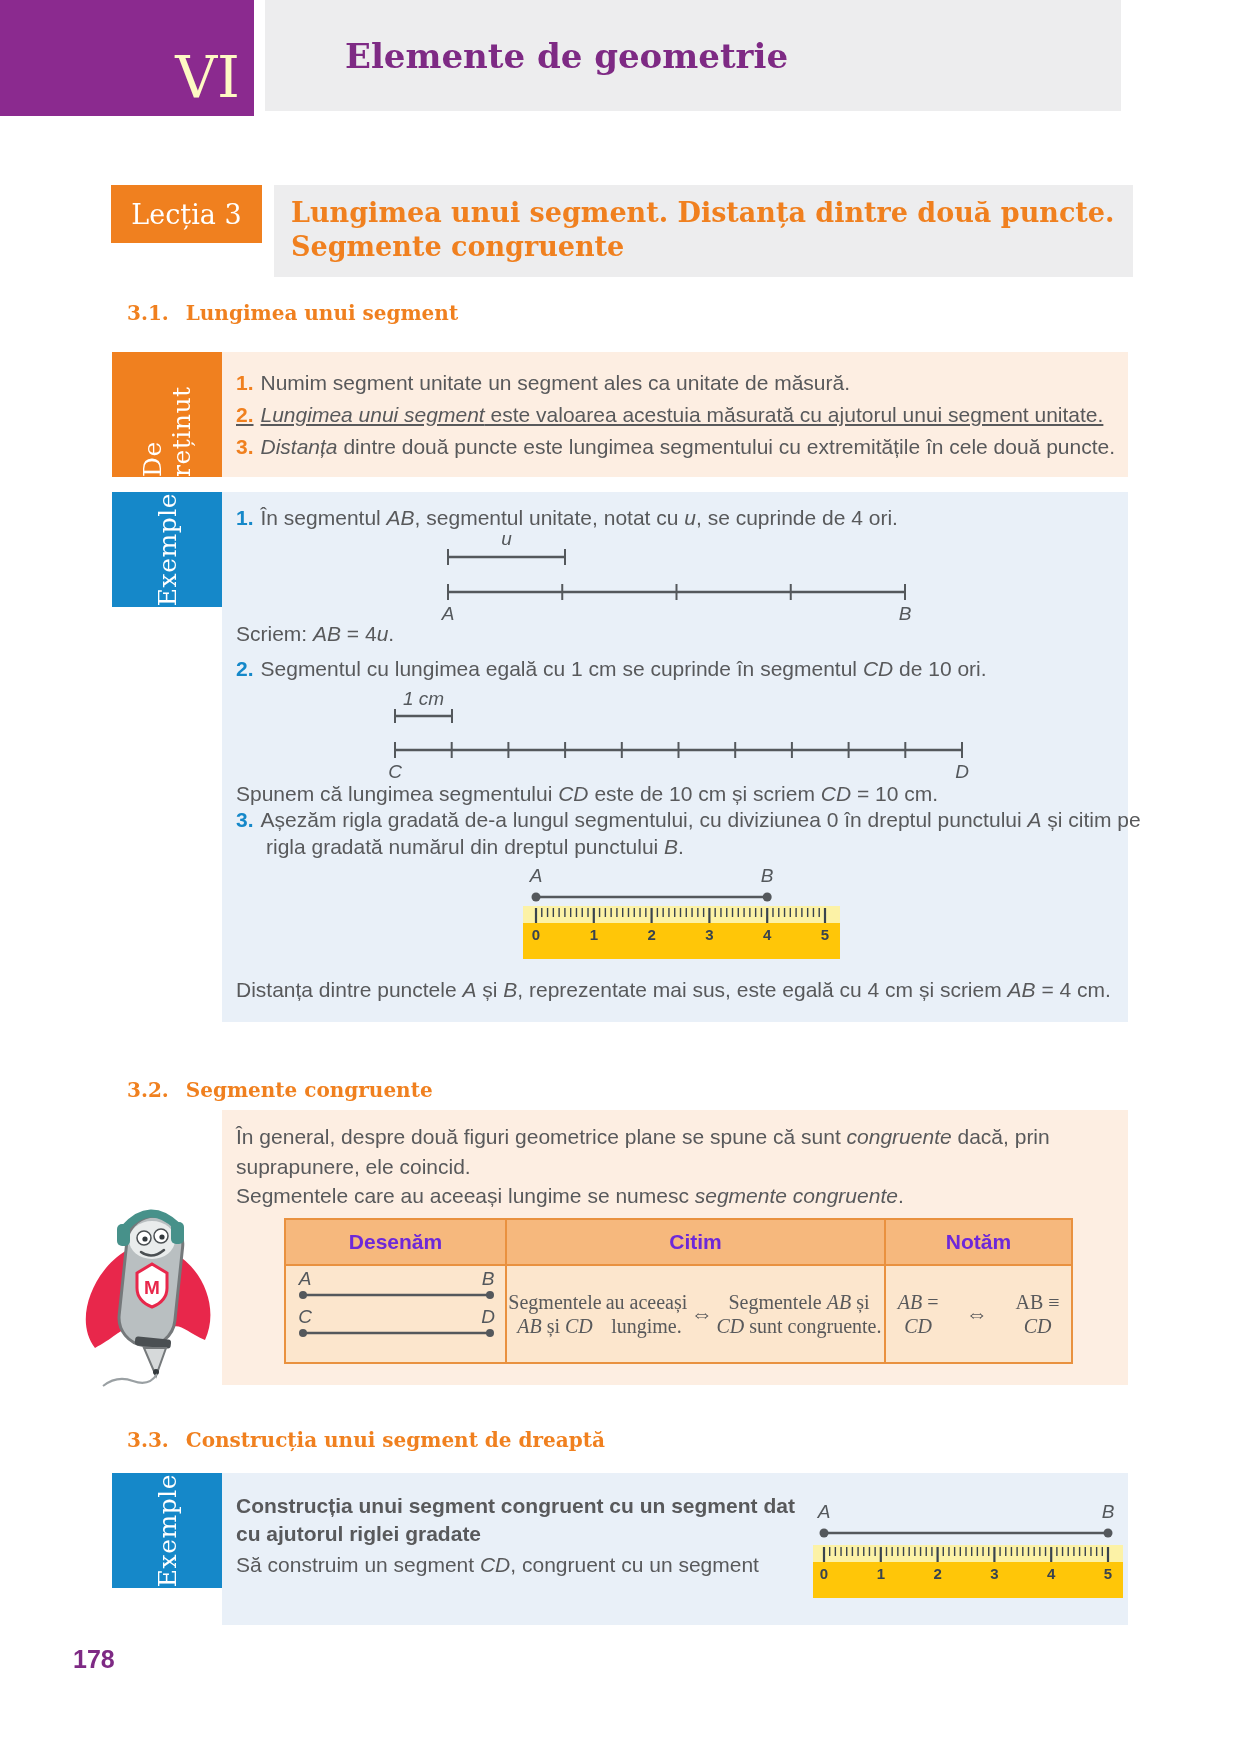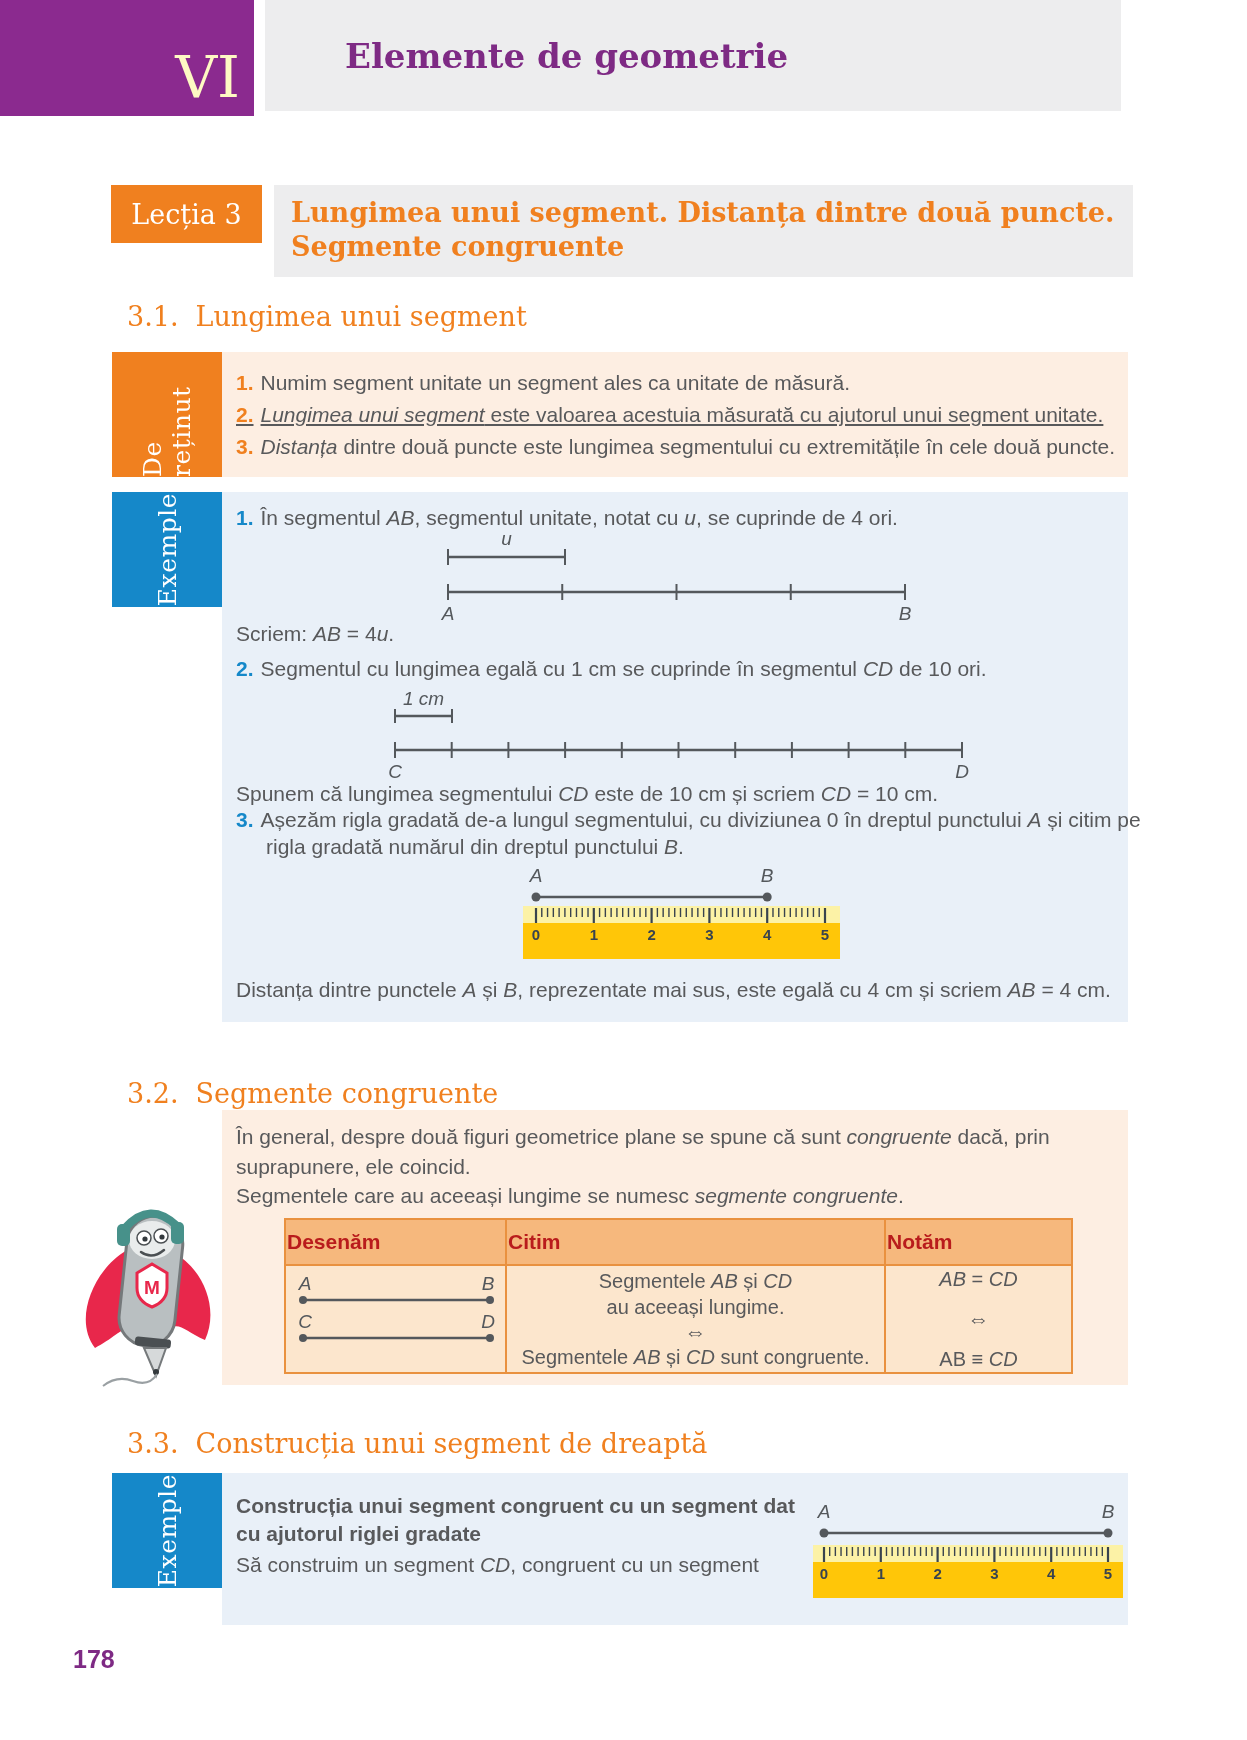--- a/index.html
+++ b/index.html
@@ -11,21 +11,21 @@
   .vi{font-family:"DejaVu Serif",serif;font-weight:400;font-size:58px;color:#fef9c3;line-height:1;}
   .chapter-band{position:absolute;left:265px;top:0;width:856px;height:111px;background:var(--gray-band);
                 display:flex;align-items:center;}
   .chapter-title{font-family:"DejaVu Serif",serif;font-weight:700;font-size:34px;color:var(--purple-text);margin-left:80px;}
   .lesson-badge{position:absolute;left:111px;top:185px;width:151px;height:58px;background:var(--orange);
                 color:#fff;font-family:"DejaVu Serif",serif;font-size:27px;display:flex;align-items:center;justify-content:center;}
   .lesson-box{position:absolute;left:274px;top:185px;width:859px;height:92px;background:var(--gray-band);
               box-sizing:border-box;padding:11px 0 0 17px;font-family:"DejaVu Serif",serif;font-weight:700;
               font-size:27px;line-height:34px;color:var(--orange);}
   
-  .sec{position:absolute;font-family:"DejaVu Serif",serif;font-weight:400;font-size:27px;color:var(--orange);white-space:nowrap;}
+  .sec{position:absolute;font-family:"DejaVu Serif",serif;font-weight:700;font-size:20px;color:var(--orange);white-space:nowrap;}
   .sec .n{margin-right:17px;}
   
   .tab{position:absolute;left:112px;width:110px;display:flex;align-items:center;justify-content:center;}
   .tab.orange{background:var(--orange);}
   .tab.blue{background:var(--blue);}
   .tab-text{writing-mode:vertical-rl;transform:rotate(180deg);font-family:"DejaVu Serif",serif;
             font-size:25px;color:#fff;letter-spacing:0.5px;}
   .panel{position:absolute;left:222px;width:906px;}
   .panel.peach{background:var(--peach);}
   .panel.lblue{background:var(--lightblue);}
@@ -39,24 +39,24 @@
   
   .fig{position:absolute;overflow:visible;}
   .seg{stroke:var(--line);stroke-width:2.4px;fill:none;}
   .tickline{stroke:var(--line);stroke-width:2px;}
   .figlabel{font-family:"Liberation Sans",sans-serif;font-style:italic;font-size:19px;fill:var(--line);}
   .rulernum{font-family:"Liberation Sans",sans-serif;font-weight:700;font-size:15px;fill:var(--tick);}
   .dot{fill:var(--line);}
   
   .ctable{position:absolute;left:284px;top:1218px;border-collapse:collapse;table-layout:fixed;}
   .ctable th,.ctable td{border:2px solid var(--table-border);box-sizing:border-box;}
-  .ctable th{background:var(--table-head);height:46px;font-size:21px;font-weight:700;color:#b91c1c;text-align:left;}
+  .ctable th{background:var(--table-head);height:46px;font-size:21px;font-weight:700;color:#6d28d9;text-align:center;}
   .ctable td{background:var(--table-body);height:98px;vertical-align:middle;}
-  .cellstack{display:flex;flex-direction:column;align-items:center;justify-content:center;gap:2px;
-             font-size:20px;line-height:24px;color:var(--text);text-align:center;}
+  .cellstack{display:flex;flex-direction:row;align-items:center;justify-content:center;gap:2px;
+             font-size:20px;line-height:24px;color:var(--text);text-align:center;font-family:Liberation Serif, serif;}
   .arrowline{font-size:22px;line-height:22px;}
   
   .pagenum{position:absolute;left:73px;top:1645px;font-size:25px;font-weight:700;color:var(--purple-text);}
 </style>
 </head>
 <body>
 
 <div class="page" id="page">
 
   <div class="chapter-box">

